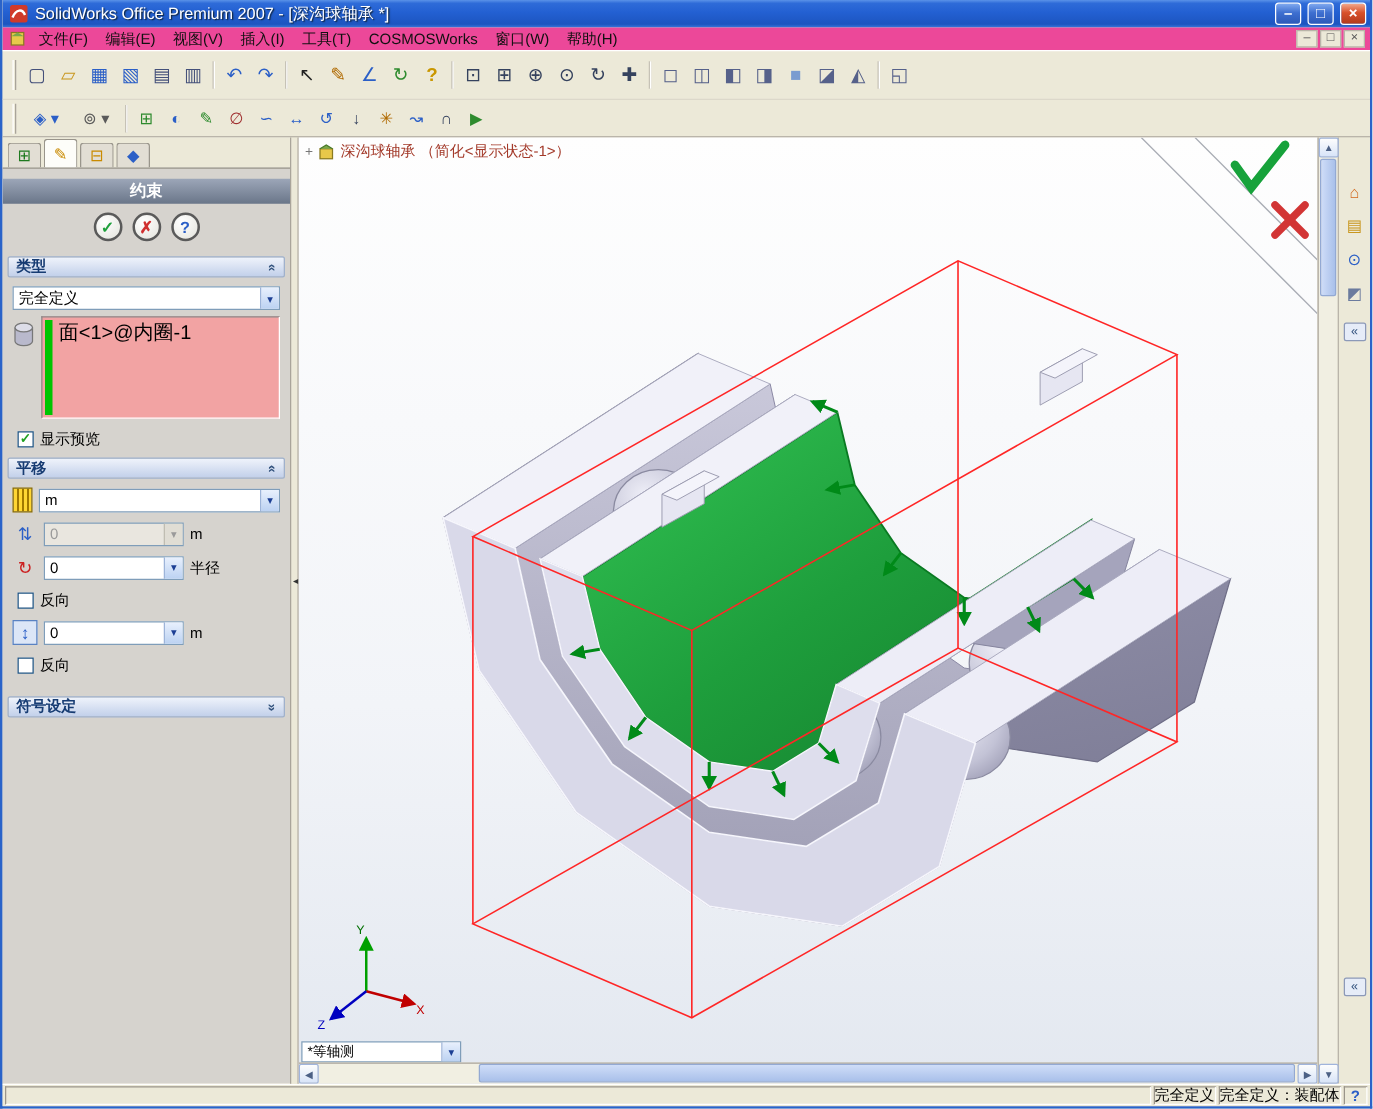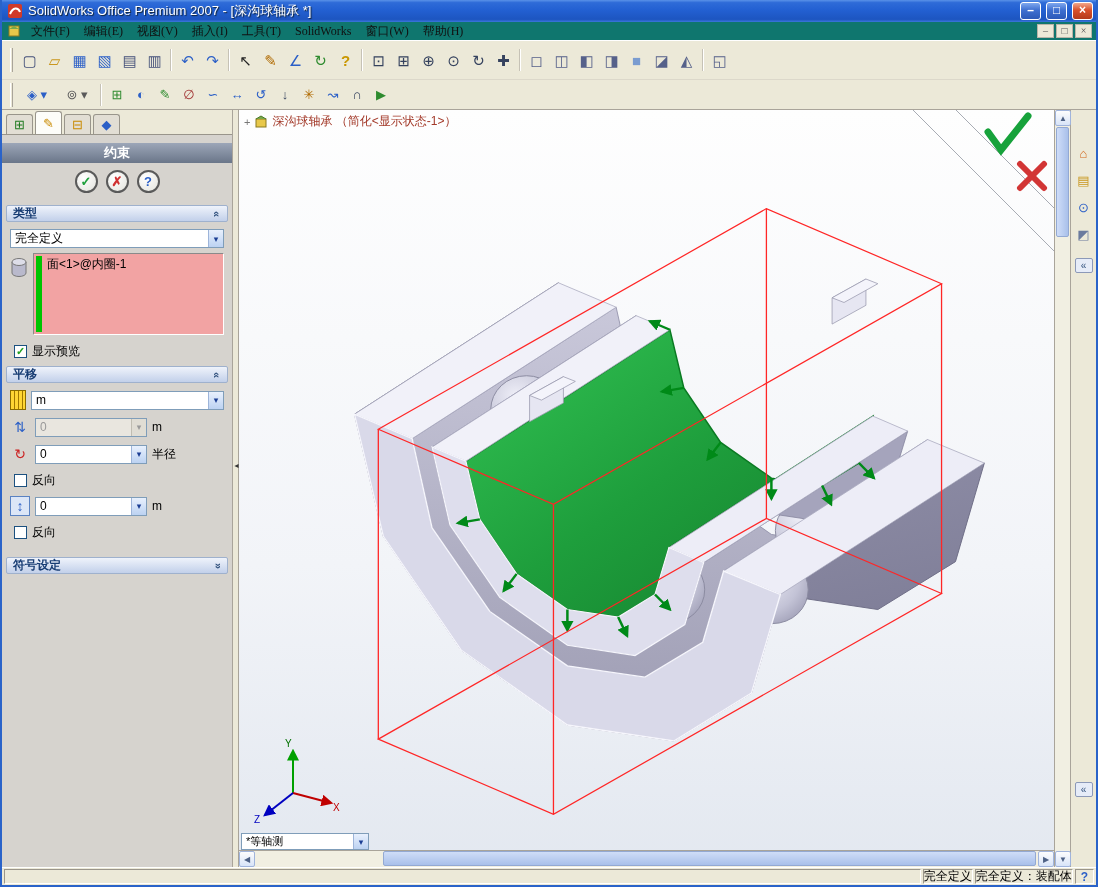--- a/index.html
+++ b/index.html
@@ -12,21 +12,21 @@
   .titlebar { height:22px; display:flex; align-items:center; padding:0 3px 0 5px; gap:5px;
     background:linear-gradient(180deg,#5A92E8 0%,#2E6BD8 12%,#2360D2 45%,#1D55C0 88%,#3B77DB 100%); }
   .ttext { color:#fff; font-weight:normal; font-size:13px; text-shadow:1px 1px 1px #123; flex:1;
            white-space:nowrap; overflow:hidden; }
   .winbtn { width:21px; height:18px; border:1px solid #fff; border-radius:3px; color:#fff;
             font-size:12px; line-height:15px; text-align:center; font-weight:bold;
             background:linear-gradient(#7FA8EF,#3E6FD0 45%,#2C59B8); }
   .winbtn.close { background:linear-gradient(#F2A88C,#D8502A 45%,#B33A1B); }
 
   
-  .menubar { height:18px; background:#0f766e; display:flex; align-items:center; font-size:12px; padding-left:2px;font-family:Liberation Serif, serif; }
+  .menubar { height:18px; background:#ec4899; display:flex; align-items:center; font-size:12px; padding-left:2px; }
   .mitem { padding:0 7px; height:18px; line-height:18px; color:#111; }
   .mdi { margin-left:auto; display:flex; gap:2px; padding-right:4px; }
   .mdibtn { width:17px; height:14px; font-size:10px; line-height:12px; text-align:center; color:#555;
             border:1px solid #B9B5A8; background:#ECE9D8; }
 
   
   .toolbar { background:#ECE9D8; display:flex; align-items:center; padding-left:4px; }
   .tb1 { height:40px; border-top:1px solid #FFFFFF; border-bottom:1px solid #DCD8CA; }
   .tb2 { height:30px; border-bottom:1px solid #A9A49A; }
   .thandle { width:3px; height:24px; margin:0 4px; border-left:1px solid #FFFFFF; border-right:1px solid #A9A49A; }
@@ -64,21 +64,21 @@
   .combo { margin:7px 8px 0; height:19px; background:#fff; border:1px solid #7F9DB9; display:flex;
            align-items:center; font-size:12px; }
   .combo .val { flex:1; padding:0 4px; white-space:nowrap; overflow:hidden; }
   .dd { width:15px; height:100%; display:flex; align-items:center; justify-content:center; font-size:9px;
         color:#1C3F94; background:linear-gradient(#E8F0FD,#BCD2F2); border-left:1px solid #9DB4D9; }
   .selrow { display:flex; margin:5px 8px 0; gap:3px; }
   .selicon { width:20px; padding-top:3px; }
   .selbox { flex:1; height:82px; background:#F2A3A3; position:relative;
             border:1px solid #8A8A8A; border-right-color:#FFFFFF; border-bottom-color:#FFFFFF; }
   .selbar { position:absolute; left:2px; top:2px; bottom:2px; width:6px; background:#00C400; }
-  .seltext { position:absolute; left:13px; top:2px; font-size:12px; color:#000; }
+  .seltext { position:absolute; left:13px; top:2px; font-size:16px; color:#000; }
   .chkrow { display:flex; align-items:center; gap:5px; margin:8px 0 0 12px; font-size:12px; }
   .cbox { width:13px; height:13px; background:#fff; border:1px solid #1C5180; color:#21A121;
           font-size:11px; font-weight:bold; line-height:11px; text-align:center; }
   .cbox.empty { color:transparent; }
   .trow { display:flex; align-items:center; gap:5px; margin:7px 8px 0; font-size:12px; }
   .picon { width:20px; height:20px; display:flex; align-items:center; justify-content:center;
            font-size:14px; border:1px solid transparent; }
   .picon.ruler { width:16px; height:20px; border:1px solid #8A6D00;
                  background:repeating-linear-gradient(90deg,#FFD633 0 3px,#A07800 3px 4px); }
   .picon.active { border:1px solid #5A82C2; background:#DCE6F7; }
@@ -157,21 +157,21 @@
   <div class="menubar">
     <svg width="14" height="14" style="margin:0 3px;">
       <rect x="2" y="2" width="10" height="10" fill="#E8C84A" stroke="#8A7A20"></rect>
       <path d="M2 5 L7 2 L12 5" fill="#7AA84A"></path>
     </svg>
     <span class="mitem">文件(F)</span>
       <span class="mitem">编辑(E)</span>
       <span class="mitem">视图(V)</span>
       <span class="mitem">插入(I)</span>
       <span class="mitem">工具(T)</span>
-      <span class="mitem">SolidWorks</span>
+      <span class="mitem">COSMOSWorks</span>
       <span class="mitem">窗口(W)</span>
       <span class="mitem">帮助(H)</span>
     <div class="mdi">
       <span class="mdibtn">–</span>
       <span class="mdibtn">□</span>
       <span class="mdibtn">×</span>
     </div>
   </div>
 
   <div class="toolbar tb1">

